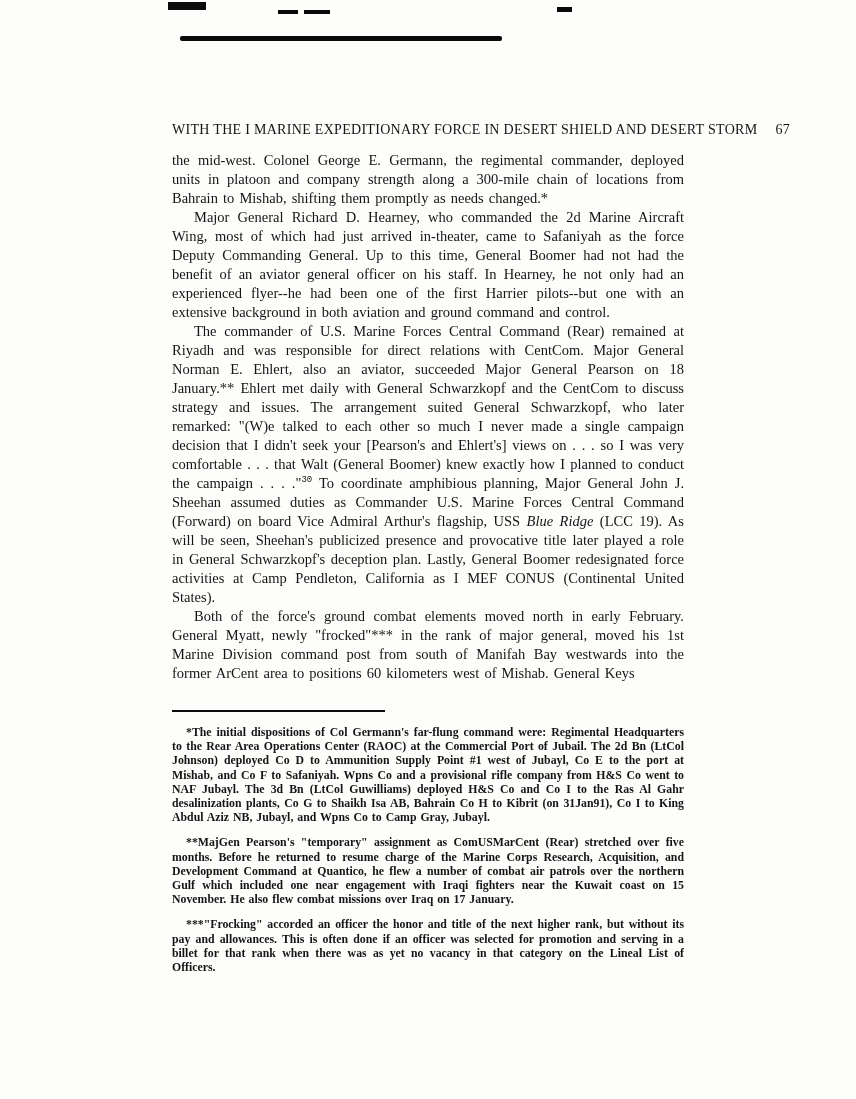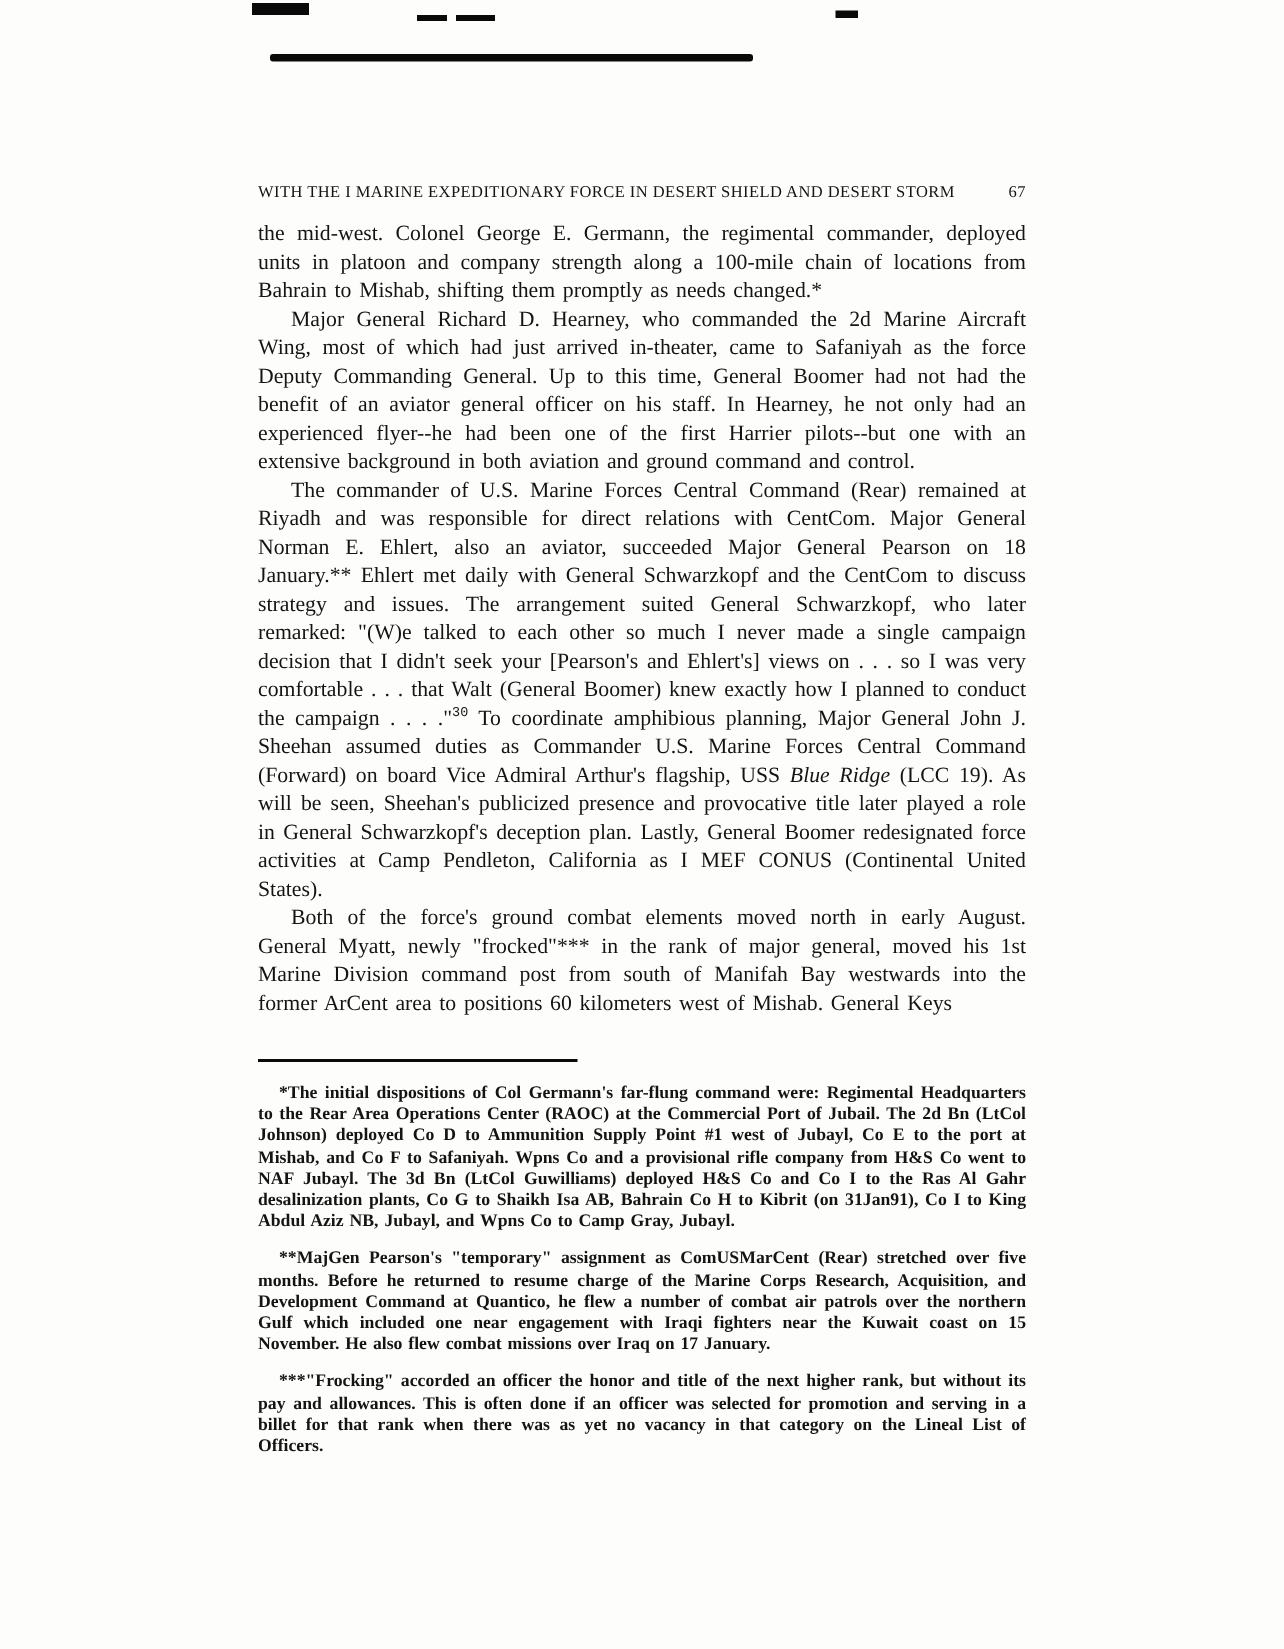--- a/index.html
+++ b/index.html
@@ -28,21 +28,21 @@
   .content {
     position: absolute;
     left: 172px;
     top: 122px;
     width: 512px;
   }
   .page-header {
     display: flex;
     justify-content: space-between;
     align-items: baseline;
-    font-size: 11px;
+    font-size: 14px;
     letter-spacing: 0.3px;
     margin-bottom: 13px;
     white-space: nowrap;
   }
   .page-header .running-title { font-weight: normal; }
   .page-header .page-number { font-weight: normal; padding-left: 18px; }
 
   .body-para {
     margin: 0;
     font-size: 14.5px;
@@ -87,27 +87,27 @@
   <div class="artifact a-mark"></div>
   <div class="artifact a-longbar"></div>
 
   <div class="content">
 
     <div class="page-header">
       <span class="running-title">WITH THE I MARINE EXPEDITIONARY FORCE IN DESERT SHIELD AND DESERT STORM</span>
       <span class="page-number">67</span>
     </div>
 
-    <p class="body-para no-indent">the mid-west.  Colonel George E. Germann, the regimental commander, deployed units in platoon and company strength along a 100-mile chain of locations from Bahrain to Mishab, shifting them promptly as needs changed.*</p>
+    <p class="body-para no-indent">the mid-west.  Colonel George E. Germann, the regimental commander, deployed units in platoon and company strength along a 300-mile chain of locations from Bahrain to Mishab, shifting them promptly as needs changed.*</p>
 
     <p class="body-para">Major General Richard D. Hearney, who commanded the 2d Marine Aircraft Wing, most of which had just arrived in-theater, came to Safaniyah as the force Deputy Commanding General.  Up to this time, General Boomer had not had the benefit of an aviator general officer on his staff.  In Hearney, he not only had an experienced flyer--he had been one of the first Harrier pilots--but one with an extensive background in both aviation and ground command and control.</p>
 
     <p class="body-para"><span>The commander of U.S. Marine Forces Central Command (Rear) remained at Riyadh and was responsible for direct relations with CentCom.  Major General Norman E. Ehlert, also an aviator, succeeded Major General Pearson on 18 January.**  Ehlert met daily with General Schwarzkopf and the CentCom to discuss strategy and issues.  The arrangement suited General Schwarzkopf, who later remarked:  "(W)e talked to each other so much I never made a single campaign decision that I didn't seek your  [Pearson's and Ehlert's]  views on . . . so I was very comfortable . . . that Walt (General Boomer) knew exactly how I planned to conduct the campaign . . . ."</span><sup>30</sup><span>  To coordinate amphibious planning, Major General John J. Sheehan assumed duties as Commander U.S. Marine Forces Central Command (Forward) on board Vice Admiral Arthur's flagship, USS </span><em>Blue Ridge</em><span> (LCC 19).  As will be seen, Sheehan's publicized presence and provocative title later played a role in General Schwarzkopf's deception plan.  Lastly, General Boomer redesignated force activities at Camp Pendleton, California as I MEF CONUS (Continental United States).</span></p>
 
-    <p class="body-para">Both of the force's ground combat elements moved north in early August. General Myatt, newly "frocked"*** in the rank of major general, moved his 1st Marine Division command post from south of Manifah Bay westwards into the former ArCent area to positions 60 kilometers west of Mishab.  General Keys</p>
+    <p class="body-para">Both of the force's ground combat elements moved north in early February. General Myatt, newly "frocked"*** in the rank of major general, moved his 1st Marine Division command post from south of Manifah Bay westwards into the former ArCent area to positions 60 kilometers west of Mishab.  General Keys</p>
 
     <div class="footnote-rule"></div>
 
     <p class="footnote">*The initial dispositions of Col Germann's far-flung command were: Regimental Headquarters to the Rear Area Operations Center (RAOC) at the Commercial Port of Jubail. The 2d Bn (LtCol Johnson) deployed Co D to Ammunition Supply Point #1 west of Jubayl, Co E to the port at Mishab, and Co F to Safaniyah. Wpns Co and a provisional rifle company from H&amp;S Co went to NAF Jubayl. The 3d Bn (LtCol Guwilliams) deployed H&amp;S Co and Co I to the Ras Al Gahr desalinization plants, Co G to Shaikh Isa AB, Bahrain Co H to Kibrit (on 31Jan91), Co I to King Abdul Aziz NB, Jubayl, and Wpns Co to Camp Gray, Jubayl.</p>
     <p class="footnote">**MajGen Pearson's "temporary" assignment as ComUSMarCent (Rear) stretched over five months.  Before he returned to resume charge of the Marine Corps Research, Acquisition, and Development Command at Quantico, he flew a number of combat air patrols over the northern Gulf which included one near engagement with Iraqi fighters near the Kuwait coast on 15 November. He also flew combat missions over Iraq on 17 January.</p>
     <p class="footnote">***"Frocking" accorded an officer the honor and title of the next higher rank, but without its pay and allowances.  This is often done if an officer was selected for promotion and serving in a billet for that rank when there was as yet no vacancy in that category on the Lineal List of Officers.</p>
 
   </div>
 </div>
 

